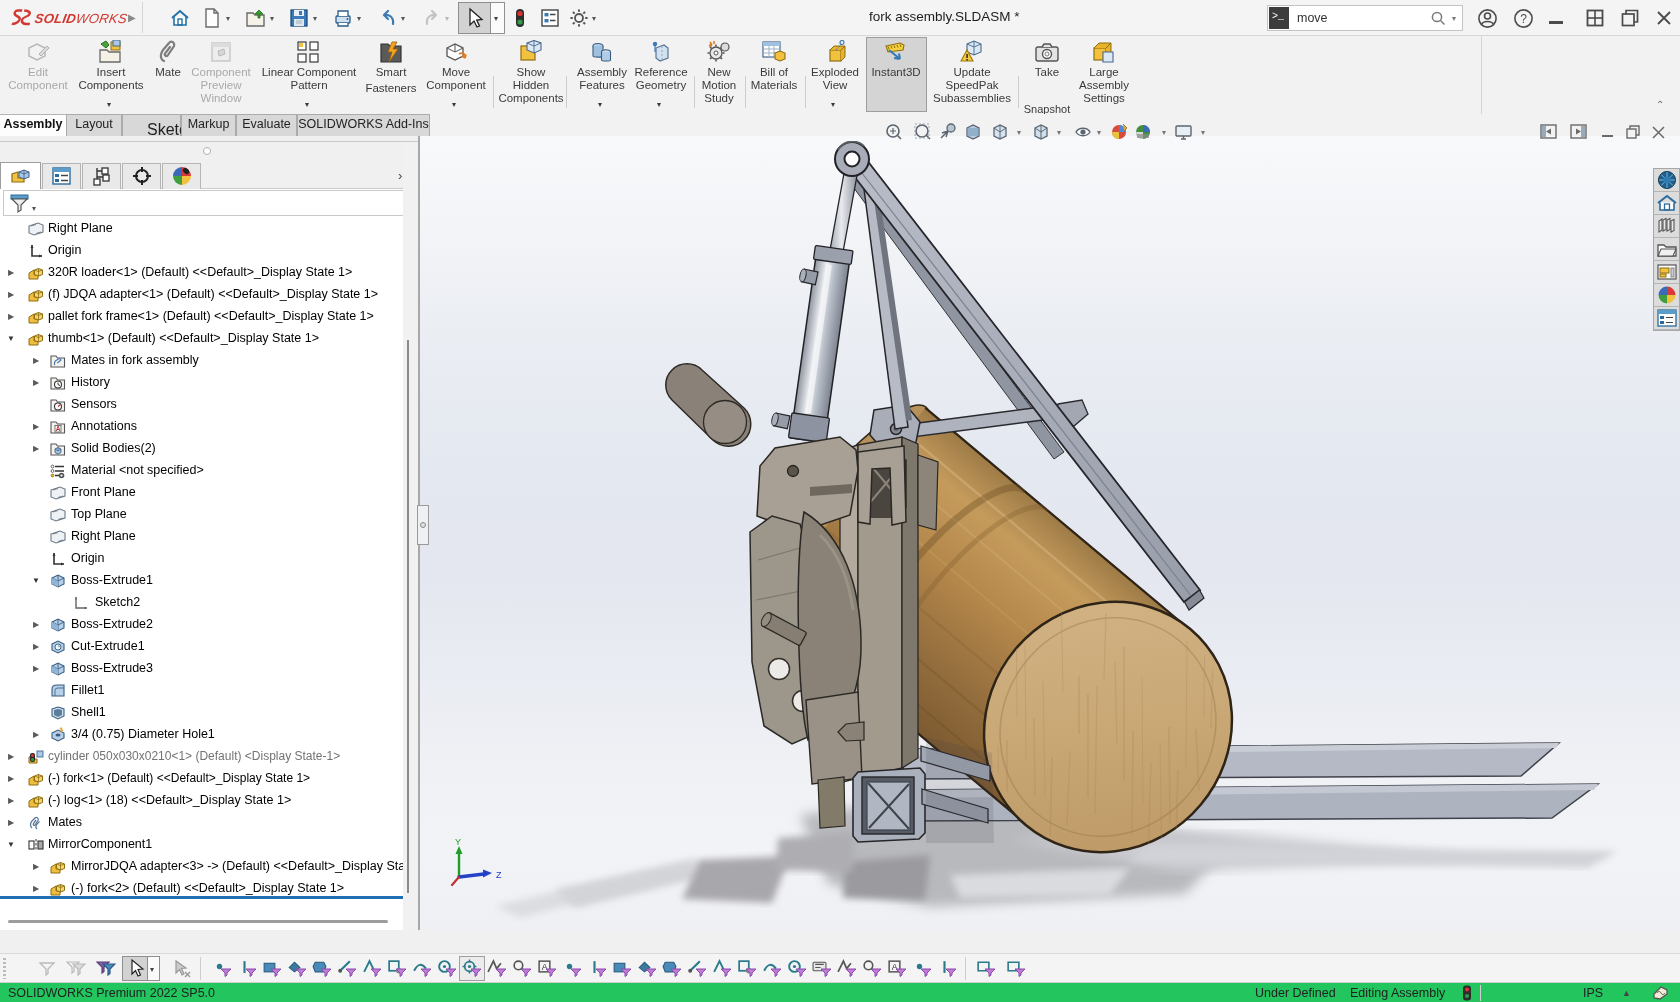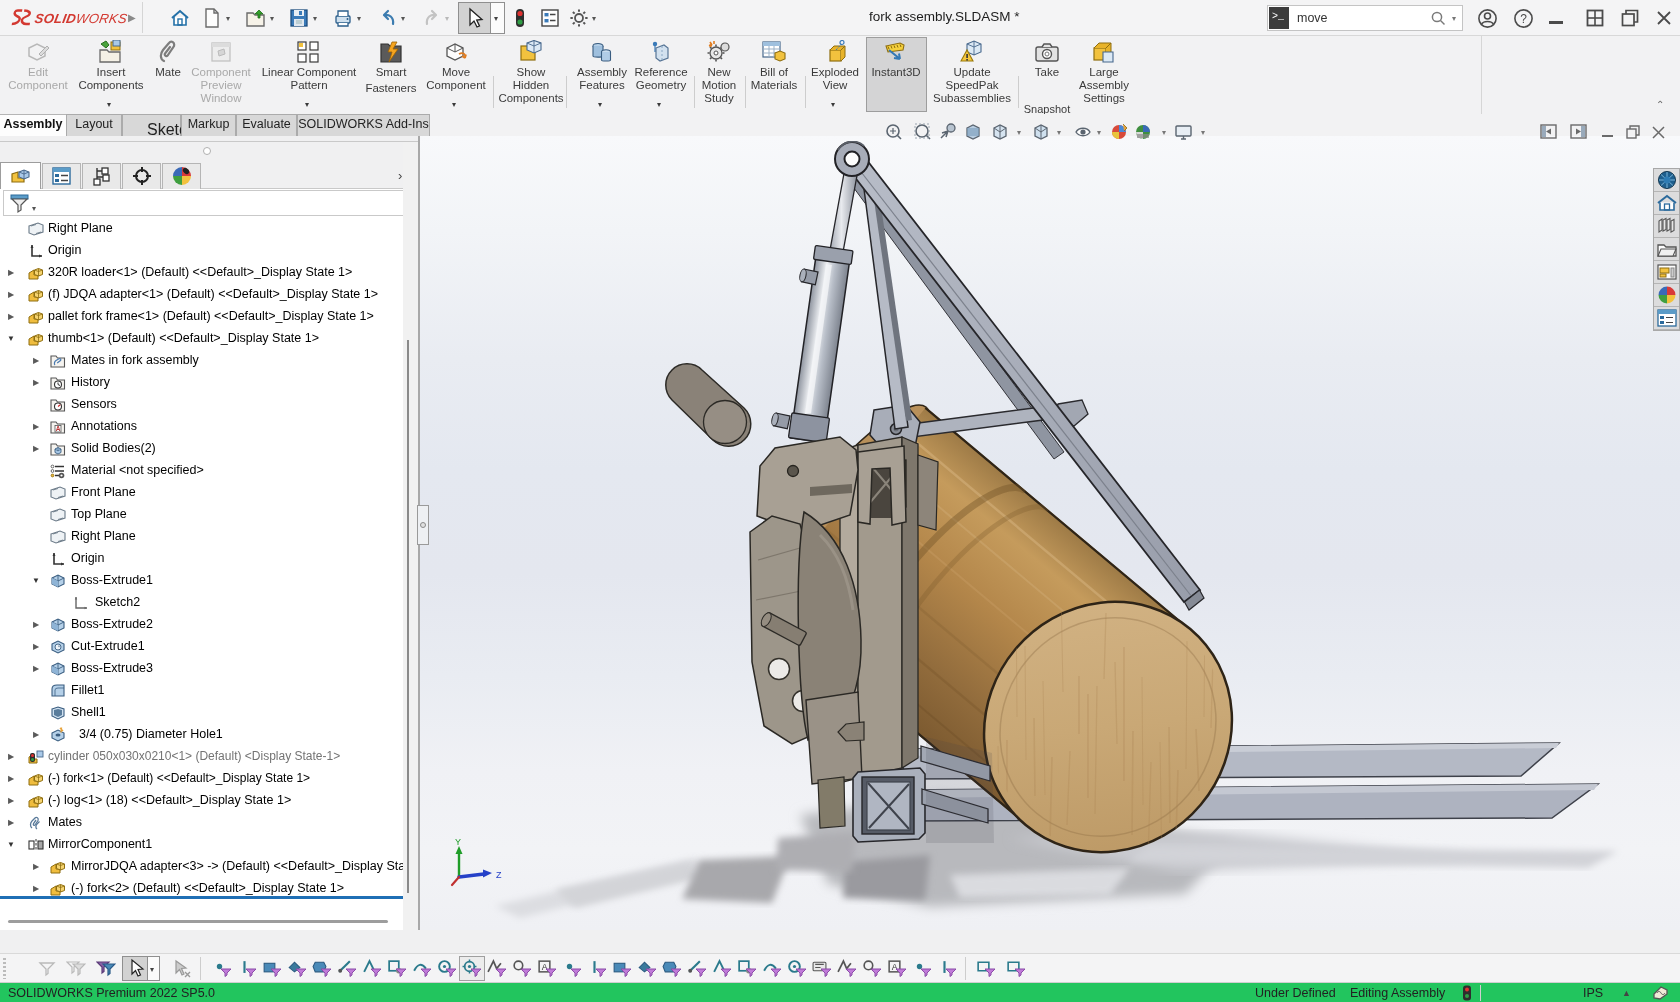--- a/index.html
+++ b/index.html
@@ -731,21 +731,21 @@
         <path d="M2,4 L8,2 L14,4 L14,11 L8,14 L2,11 Z" fill="#cfe0ef" stroke="#3a5d80" stroke-width="1.1"></path>
         <path d="M4,5 L8,4 L12,5 L12,10 L8,12 L4,10 Z" fill="#5a7d9c"></path>
       </svg>
 <div class="txt" style="left:71px;top:563px;font-size:12.5px;color:#000;">Shell1</div>
 <div class="txt" style="left:33px;top:588px;font-size:8px;color:#5a5a5a;">▶</div>
 <svg class="abs" style="left:50px;top:585px;" width="16" height="16" viewBox="0 0 16 16">
         <path d="M2,6 L8,3 L14,6 L14,11 L8,14 L2,11 Z" fill="#b5d0e8" stroke="#3a5d80" stroke-width="1.1"></path>
         <path d="M10,1 L13,4 M11.5,0.5 L11,5.5" stroke="#e8a43c" stroke-width="1.4"></path>
         <ellipse cx="8" cy="8" rx="2.5" ry="1.5" fill="#3a5d80"></ellipse>
       </svg>
-<div class="txt" style="left:71px;top:585px;font-size:12.5px;color:#000;margin-left:8px;">3/4 (0.75) Diameter Hole1</div>
+<div class="txt" style="left:71px;top:585px;font-size:12.5px;color:#000;">3/4 (0.75) Diameter Hole1</div>
 <div class="txt" style="left:8px;top:610px;font-size:8px;color:#5a5a5a;">▶</div>
 <svg class="abs" style="left:28px;top:607px;" width="16" height="16" viewBox="0 0 16 16">
         <path d="M1,8 L1,14 L9,14 L9,10 L6,10 L6,5 Z" fill="#f0bd3e" stroke="#8f6e10" stroke-width="1"></path>
         <rect x="2" y="4" width="5" height="9" rx="2" fill="#2e2e2e"></rect>
         <circle cx="4.5" cy="6.5" r="1.5" fill="#e03131"></circle>
         <circle cx="4.5" cy="10.5" r="1.5" fill="#2f9e44"></circle>
         <rect x="9" y="2" width="6" height="6" fill="#a9c9e8" stroke="#47688c" stroke-width="0.9"></rect>
       </svg>
 <div class="txt" style="left:48px;top:607px;font-size:12px;color:#737373;">cylinder 050x030x0210&lt;1&gt; (Default) &lt;Display State-1&gt;</div>
 <div class="txt" style="left:8px;top:632px;font-size:8px;color:#5a5a5a;">▶</div>

